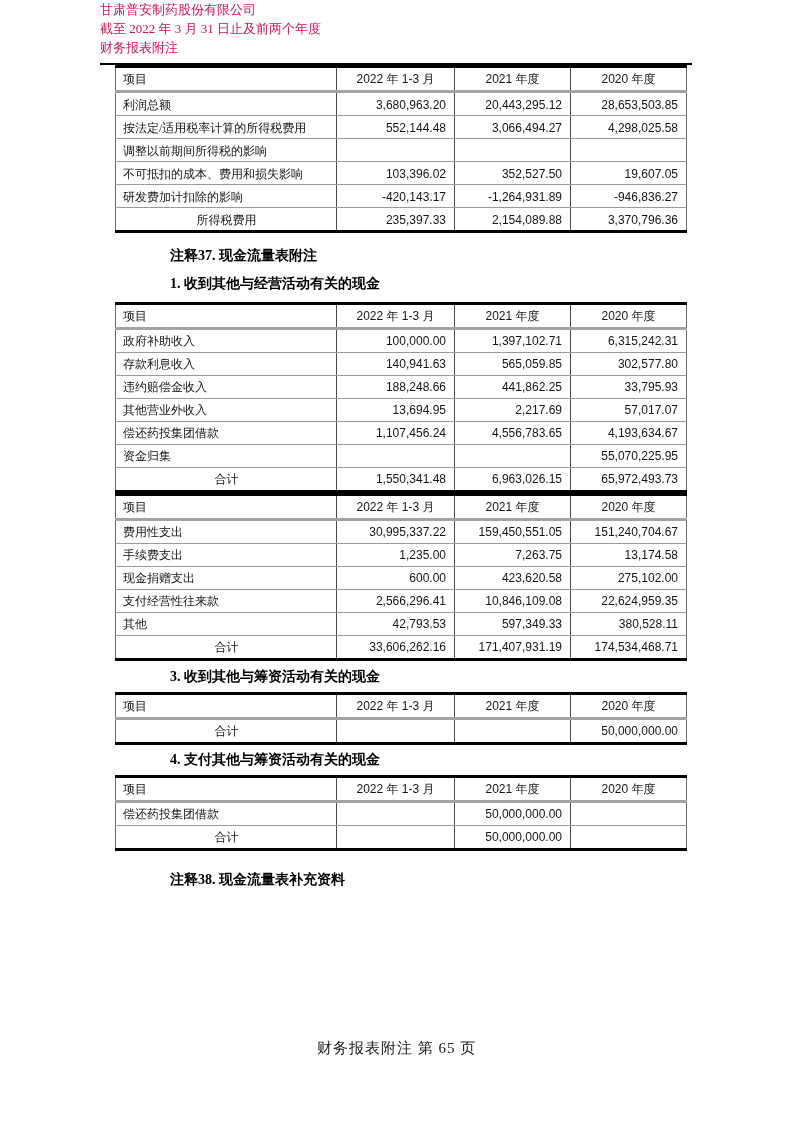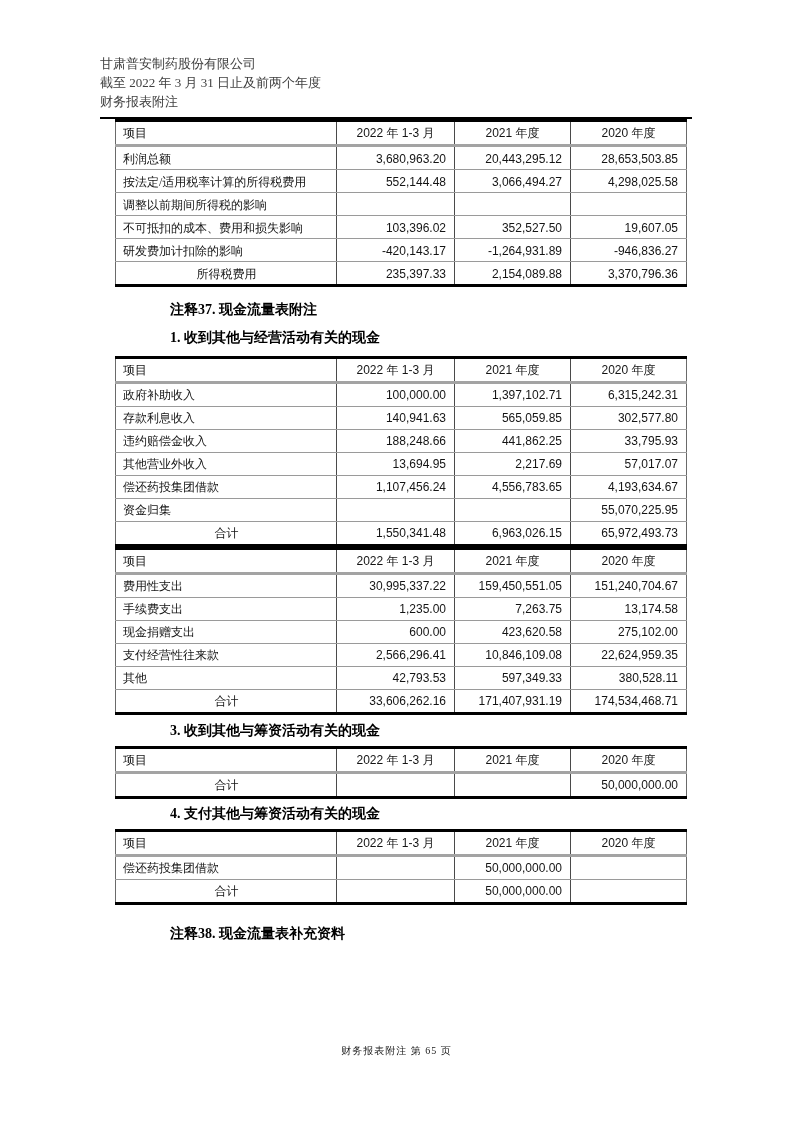--- a/index.html
+++ b/index.html
@@ -6,25 +6,24 @@
   html,body { background:#e9e9e9; }
   body { font-family:"Liberation Serif","DejaVu Serif",serif; color:#141414; }
   .page {
     position:relative;
     width:793px; height:1122px;
     background:#ffffff;
     margin:0 auto;
     overflow:hidden;
   }
   .doc-header {
-    padding-top:54px;
     margin-left:100px;
     font-size:13px;
     line-height:19px;
-    color:#404040;
+    color:#be185d;
   }
   .header-rule {
     margin:6px 101px 0 100px;
     border-top:2px solid #000;
     height:0;
   }
   .fin-table {
     border-collapse:collapse;
     table-layout:fixed;
     width:571px;
@@ -69,21 +68,21 @@
   .sub-heading-1 { margin-top:10px; margin-bottom:9px; }
   .sub-heading-2 { margin-top:7px;  margin-bottom:6px; }
   .sub-heading-3 { margin-top:7px;  margin-bottom:6px; }
   .sub-heading-4 { margin-top:6px;  margin-bottom:6px; }
   .note-heading-38 { margin-top:20px; }
   .page-footer {
     position:absolute;
     left:0; right:0;
     bottom:64px;
     text-align:center;
-    font-size:10px;
+    font-size:15px;
     color:#1a1a1a;
     letter-spacing:1px;
   }
 </style>
 </head>
 <body>
 
 <div class="page">
 
   <div class="doc-header">

